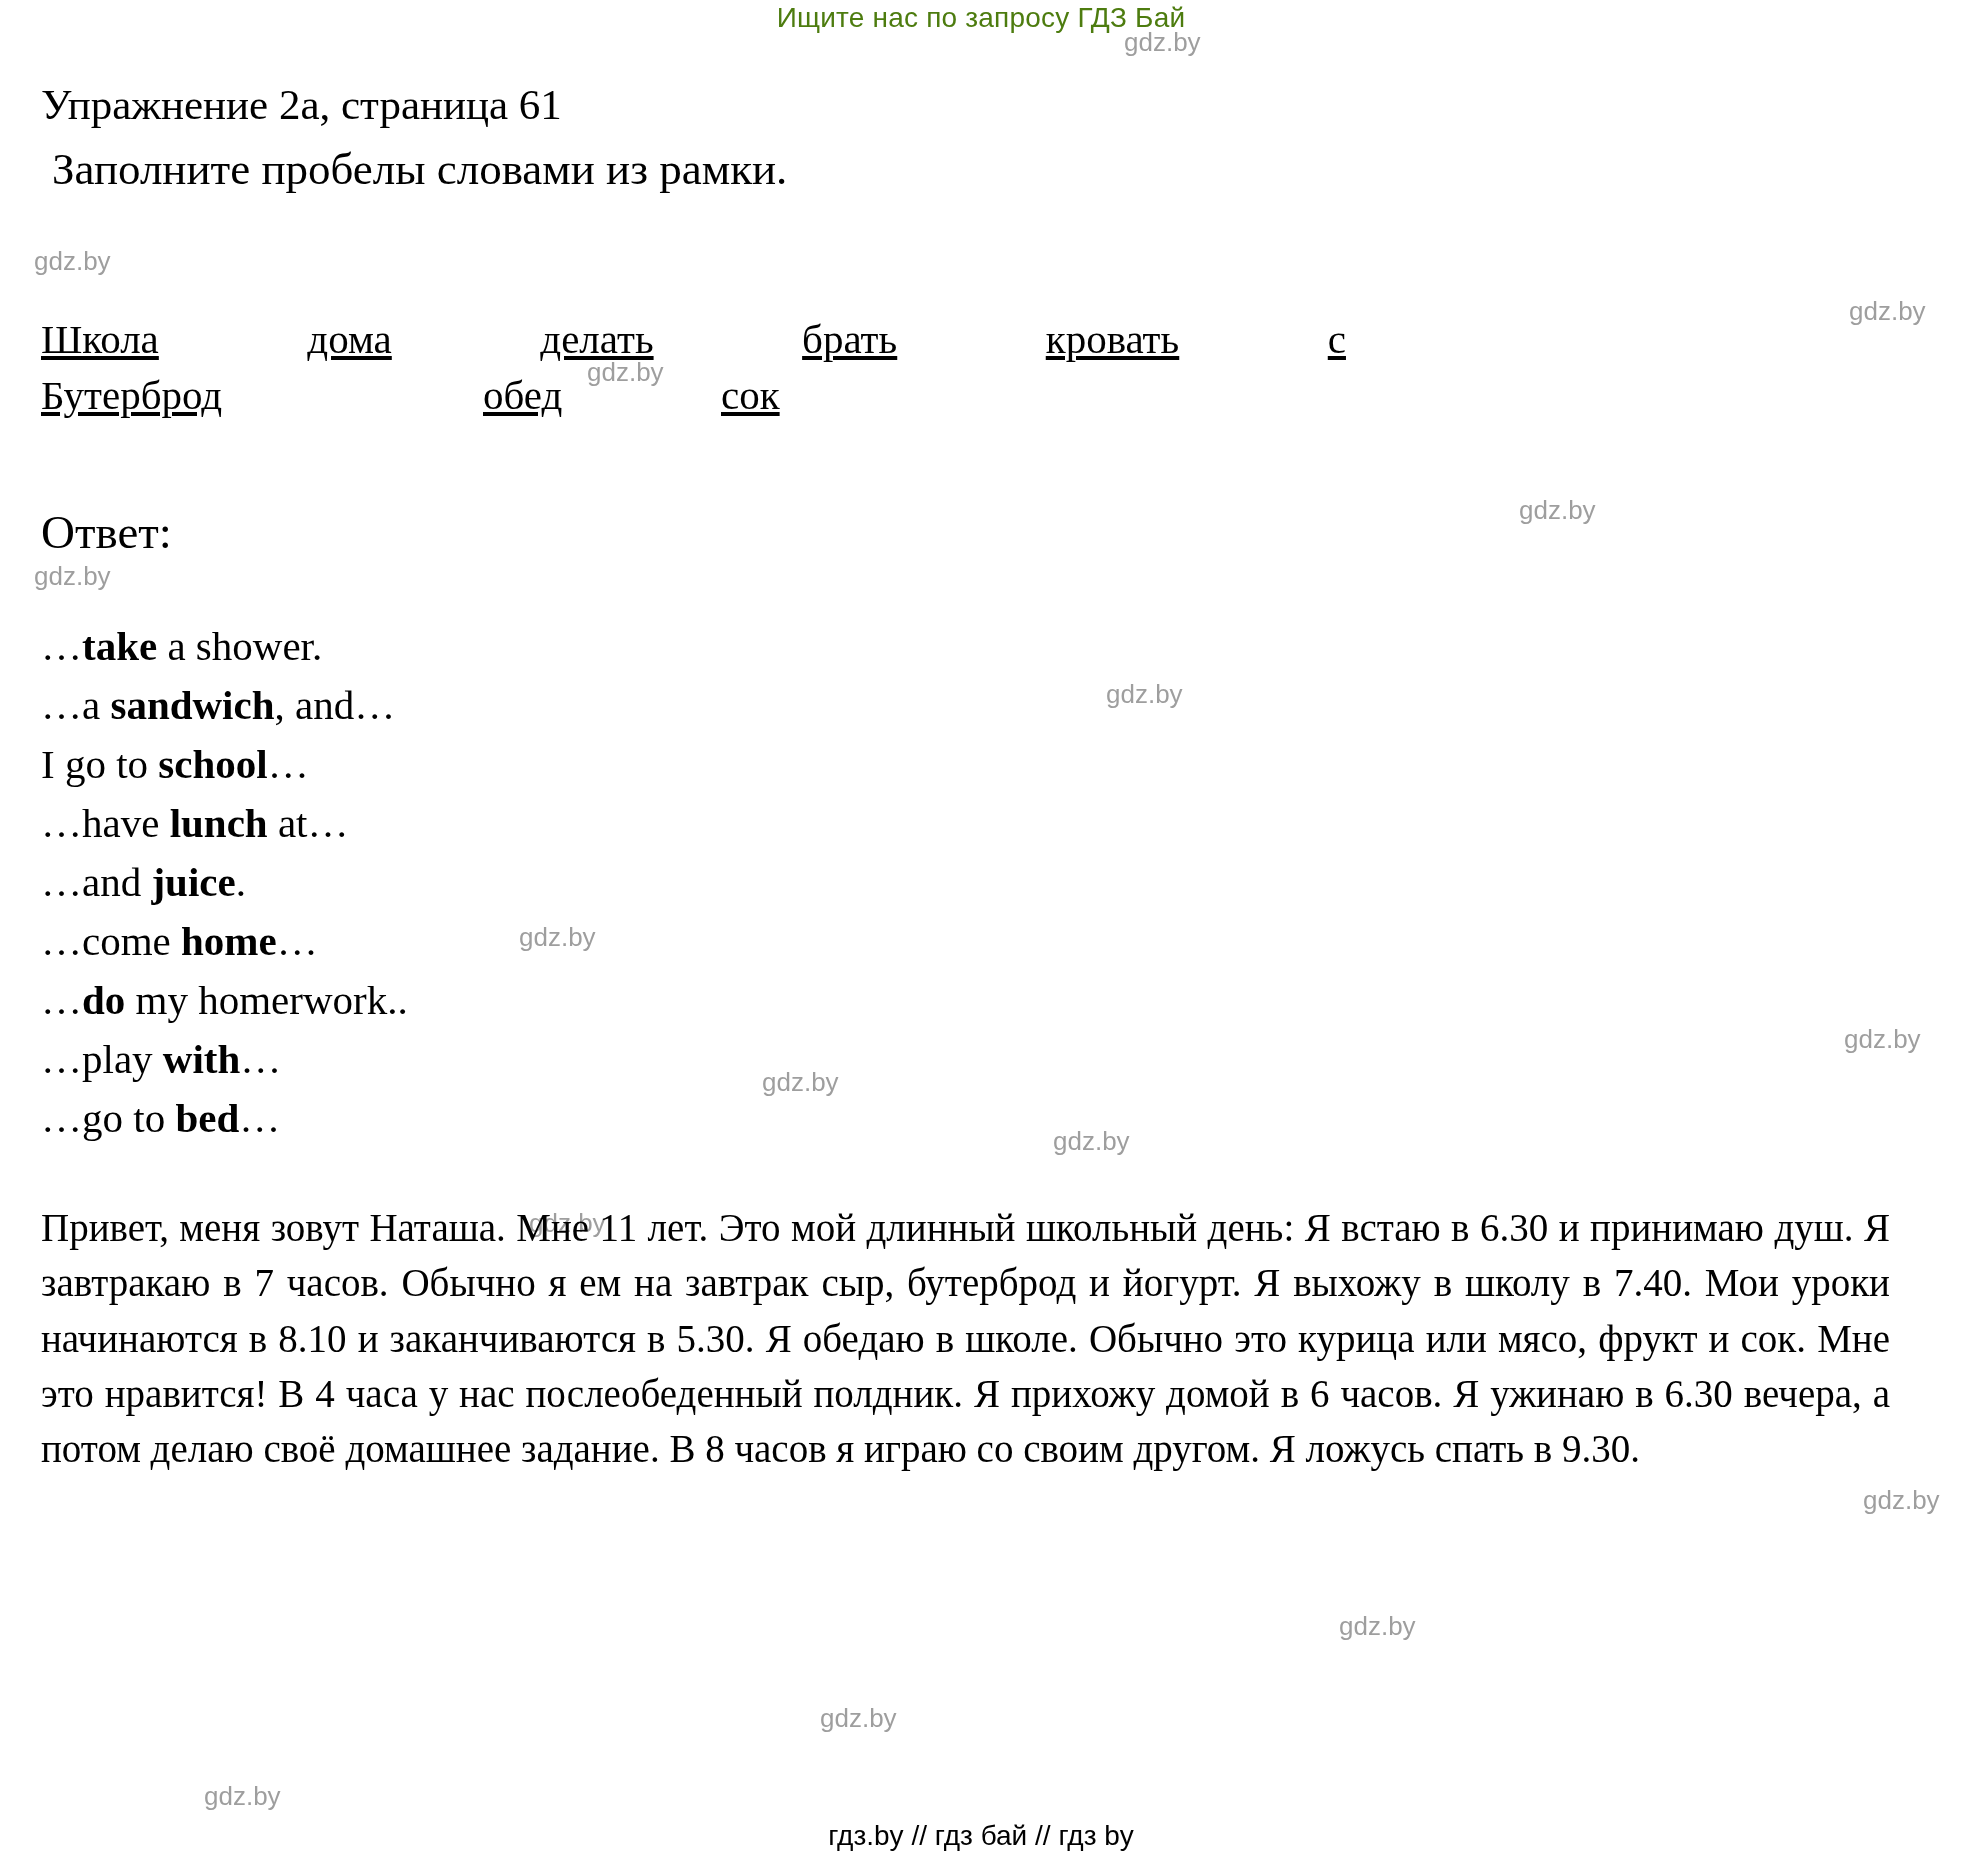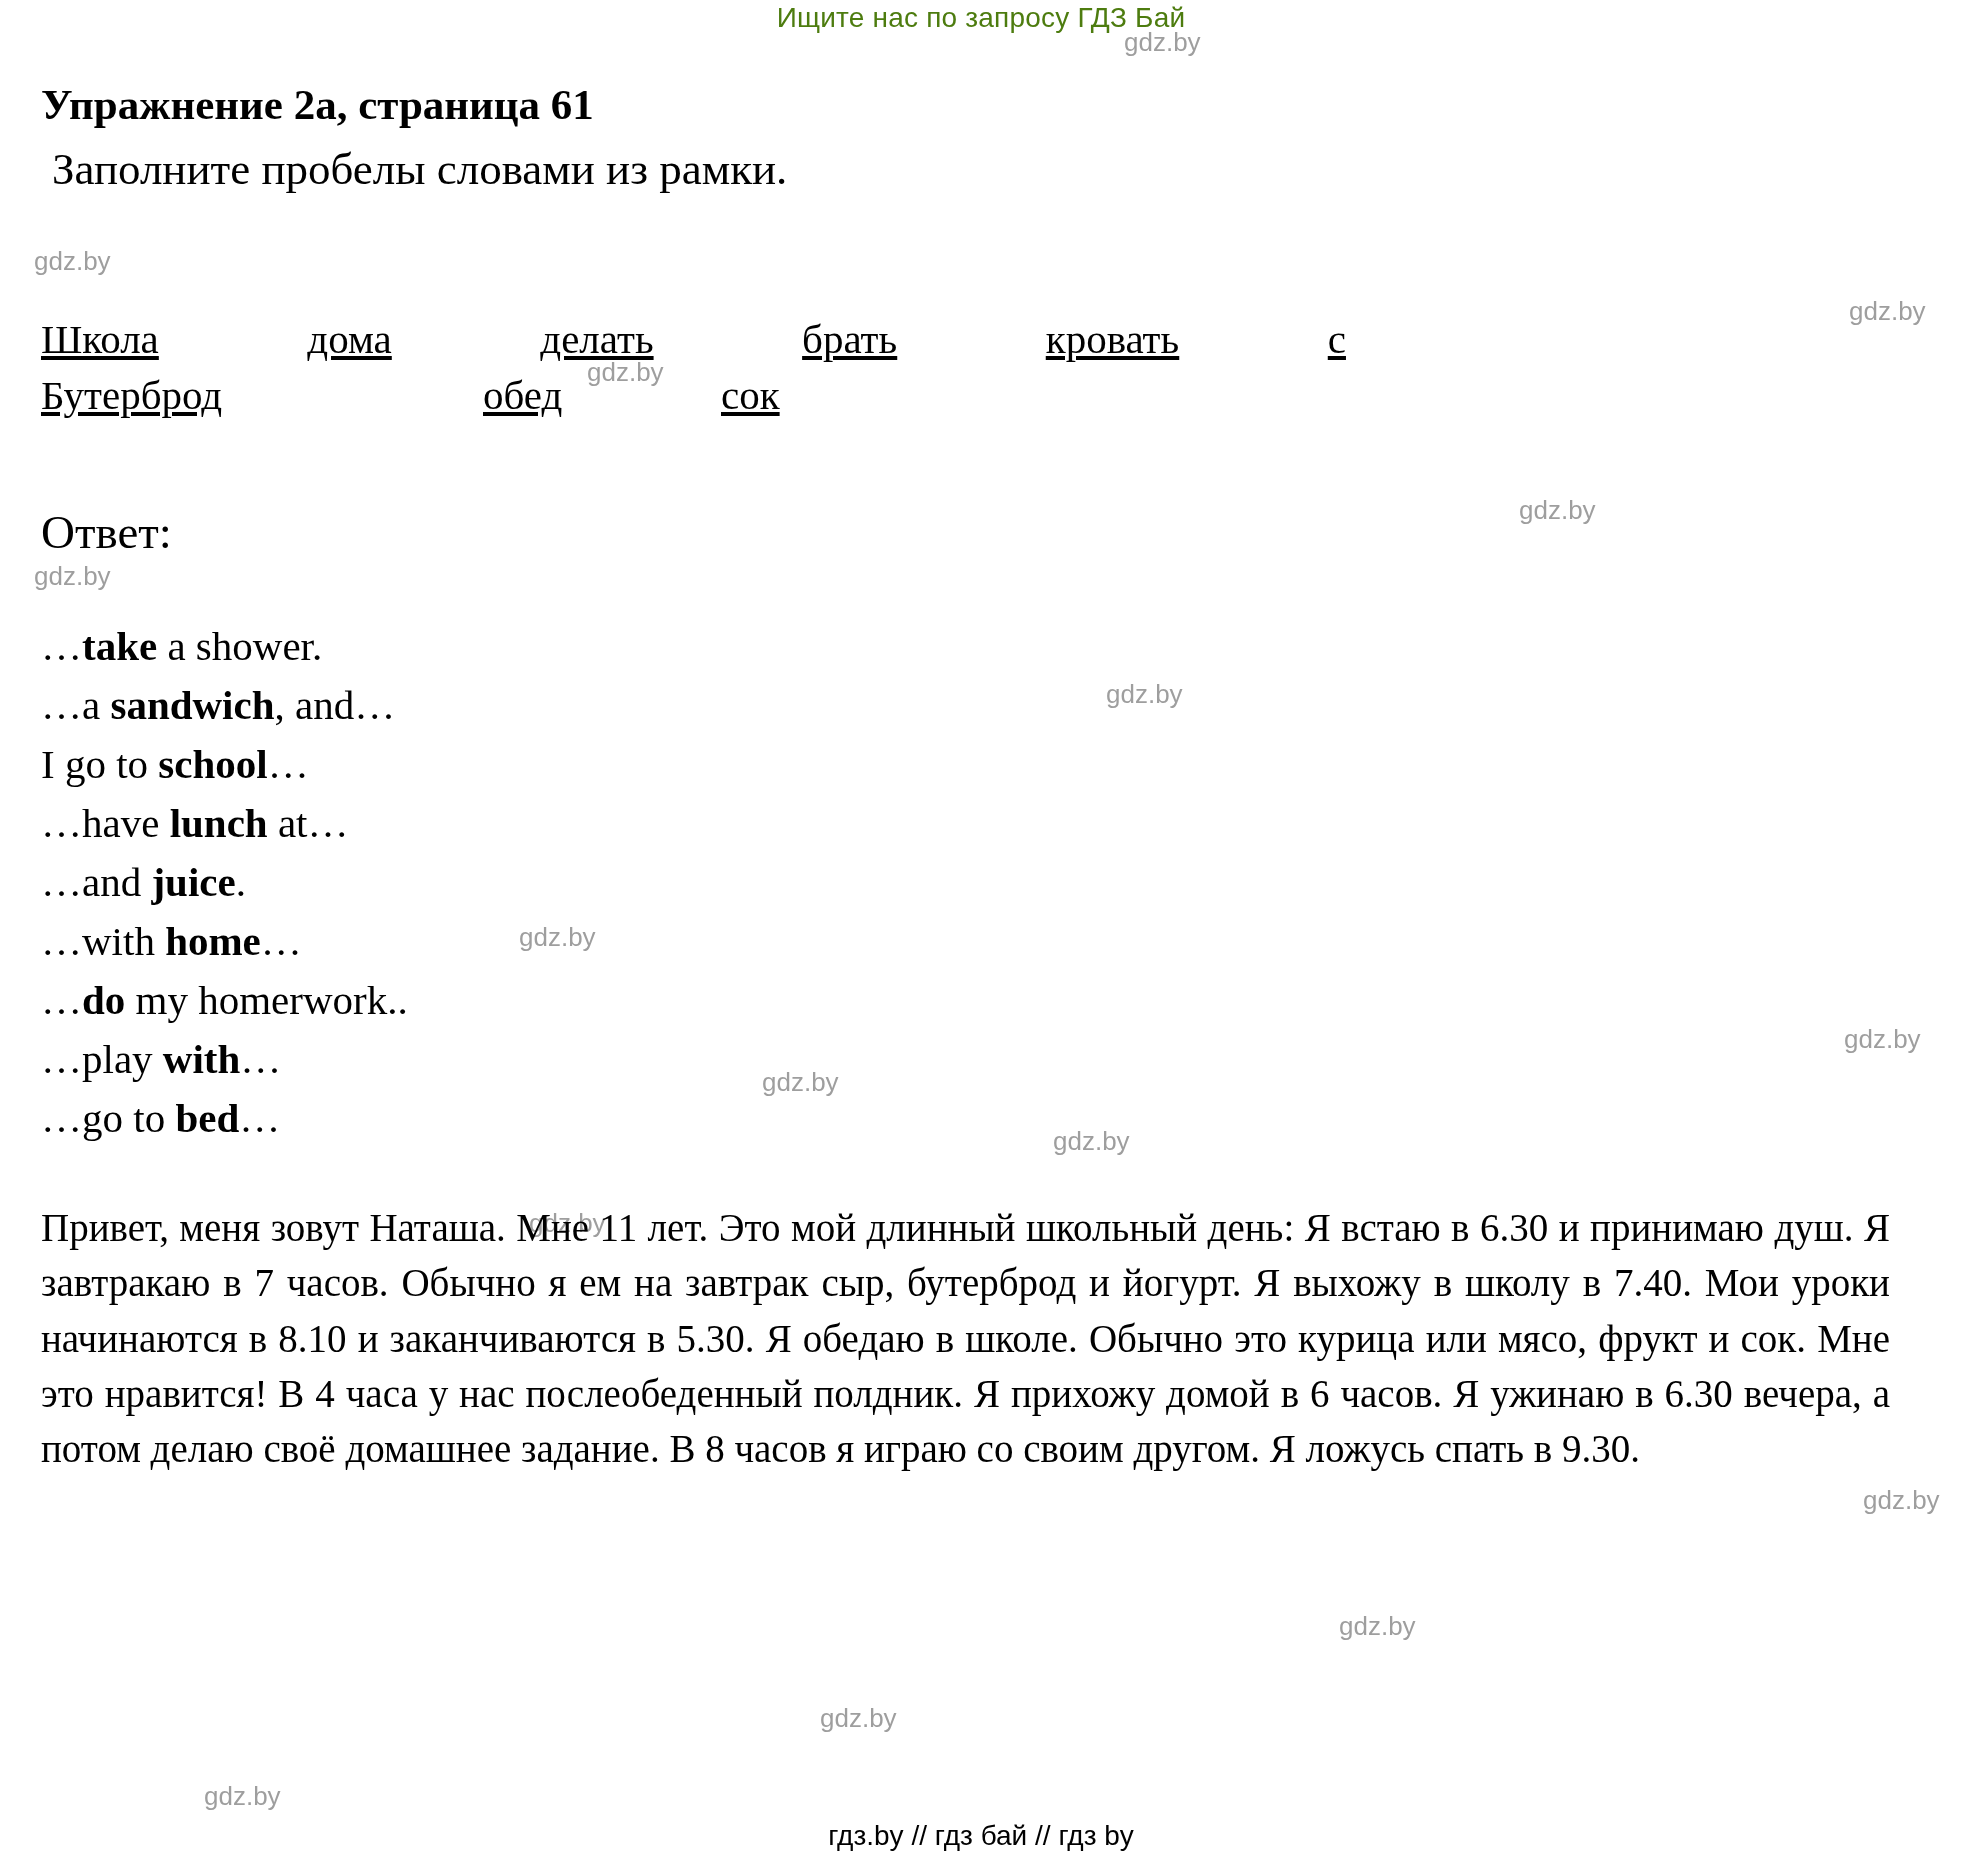--- a/index.html
+++ b/index.html
@@ -46,21 +46,21 @@
   }
   
   .content {
     position: absolute;
     left: 41px;
     top: 80px;
     width: 1844px;
   }
   h1.task-title {
     font-size: 43px;
-    font-weight: bold;
+    font-weight: normal;
     margin: 0 0 3.9px 0;
     line-height: 1.18;
   }
   .task-instruction {
     font-size: 45px;
     margin: 11px;
     line-height: 1.2;
   }
   .wordbank {
     margin-top: 117px;
@@ -159,21 +159,21 @@
     </div>
 
     <div class="answer-label">Ответ:</div>
 
     <div class="answers" id="answers-list">
         <div><span>…</span><b>take</b><span> a shower.</span></div>
         <div><span>…a </span><b>sandwich</b><span>, and…</span></div>
         <div><span>I go to </span><b>school</b><span>…</span></div>
         <div><span>…have </span><b>lunch</b><span> at…</span></div>
         <div><span>…and </span><b>juice</b><span>.</span></div>
-        <div><span>…with </span><b>home</b><span>…</span></div>
+        <div><span>…come </span><b>home</b><span>…</span></div>
         <div><span>…</span><b>do</b><span> my homerwork..</span></div>
         <div><span>…play </span><b>with</b><span>…</span></div>
         <div><span>…go to </span><b>bed</b><span>…</span></div>
       </div>
 
     <div class="story">
       <p>Привет, меня зовут Наташа. Мне 11 лет. Это мой длинный школьный день: Я встаю в 6.30 и принимаю душ. Я завтракаю в 7 часов. Обычно я ем на завтрак сыр, бутерброд и йогурт. Я выхожу в школу в 7.40. Мои уроки начинаются в 8.10 и заканчиваются в 5.30. Я обедаю в школе. Обычно это курица или мясо, фрукт и сок. Мне это нравится! В 4 часа у нас послеобеденный полдник. Я прихожу домой в 6 часов. Я ужинаю в 6.30 вечера, а потом делаю своё домашнее задание. В 8 часов я играю со своим другом. Я ложусь спать в 9.30.</p>
     </div>
 
   </div>

